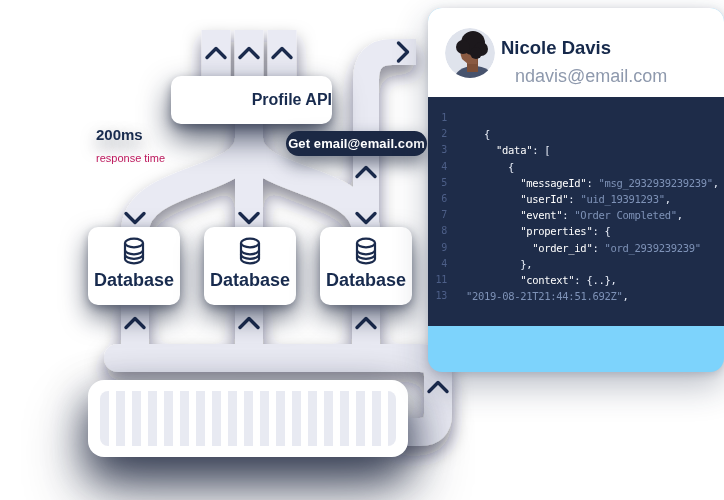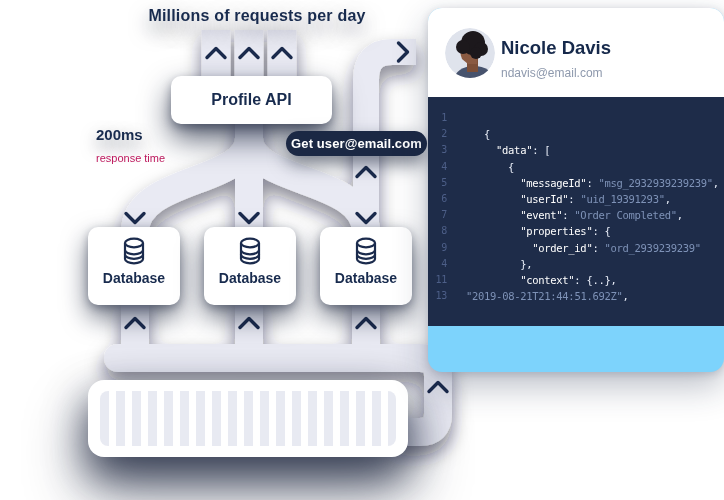--- a/index.html
+++ b/index.html
@@ -8,48 +8,48 @@
   #flow-svg{position:absolute;left:0;top:0;z-index:1;}
 
   .title{position:absolute;left:0;top:7px;width:514px;text-align:center;z-index:2;
          font-size:16px;font-weight:bold;color:#182b4e;letter-spacing:.2px;
          text-shadow:0 9px 20px rgba(13,23,48,.55);}
   .latency{position:absolute;left:96px;top:126px;z-index:2;}
   .latency .val{font-size:15px;font-weight:bold;color:#182b4e;text-shadow:0 7px 16px rgba(13,23,48,.5);}
   .latency .lab{font-size:11px;color:#be185d;margin-top:9px;}
 
   .api-box{position:absolute;left:171px;top:76px;width:161px;height:48px;z-index:3;
-           background:#ffffff;border-radius:10px;display:flex;align-items:center;justify-content:center;
+           background:#ffffff;border-radius:10px;display:flex;align-items:center;justify-content:flex-end;
            box-shadow:0 14px 30px rgba(13,23,48,.7),0 4px 10px rgba(13,23,48,.35);}
   .api-box span{font-size:16px;font-weight:bold;color:#182b4e;}
 
   .pill{position:absolute;left:286px;top:131px;width:141px;height:25px;z-index:4;
         background:#1b2844;border-radius:13px;display:flex;align-items:center;justify-content:center;
         box-shadow:0 8px 18px rgba(13,23,48,.55);}
   .pill span{color:#ffffff;font-size:13px;font-weight:bold;letter-spacing:.1px;}
 
   .db-box{position:absolute;top:227px;width:92px;height:78px;z-index:3;background:#ffffff;border-radius:10px;
           display:flex;flex-direction:column;align-items:center;
           box-shadow:0 12px 26px rgba(13,23,48,.6),0 3px 8px rgba(13,23,48,.3);}
   .db-box .ic{margin-top:10px;}
-  .db-box .lb{margin-top:5px;font-size:14px;font-weight:bold;color:#182b4e;}
+  .db-box .lb{margin-top:5px;font-size:18px;font-weight:bold;color:#182b4e;}
 
   .store{position:absolute;left:88px;top:380px;width:320px;height:77px;z-index:2;background:#ffffff;
          border-radius:16px;box-sizing:border-box;padding:11px 12px;
          box-shadow:0 18px 40px rgba(13,23,48,.75),0 34px 64px rgba(13,23,48,.45);}
   .store .stripes{width:100%;height:100%;border-radius:8px;
          background:repeating-linear-gradient(90deg,#e8eaf2 0 9px,#ffffff 9px 16px);}
 
   .card{position:absolute;left:428px;top:8px;width:296px;height:364px;z-index:5;background:#7dd3fc;
         border-radius:14px;overflow:hidden;
         box-shadow:0 14px 34px rgba(28,40,70,.3),0 2px 8px rgba(28,40,70,.18);}
   .card-header{position:relative;height:89px;background:#ffffff;}
   .avatar{position:absolute;left:17px;top:20px;width:50px;height:50px;}
   .uname{position:absolute;left:73px;top:29px;font-size:18.5px;font-weight:bold;color:#16294b;}
-  .uemail{position:absolute;left:73px;top:58px;font-size:12px;color:#8e99ad;}
+  .uemail{position:absolute;left:87px;top:58px;font-size:18px;color:#8e99ad;}
 
   .code{height:229px;background:#1e2c49;box-sizing:border-box;padding:13px 4px 4px 4px;
         font-family:"DejaVu Sans Mono",monospace;font-size:10.5px;letter-spacing:-.3px;}
   .code-line{display:flex;line-height:16.2px;white-space:pre;}
   .code-line .ln{display:inline-block;width:15px;text-align:right;color:#4d5f88;font-size:10px;flex:none;}
   .code-line .lc{margin-left:37px;}
   .code-line.wrap .lc{margin-left:19px;}
   .c-p{color:#e9eef8;}
   .c-k{color:#ffffff;}
   .c-v{color:#7e92b7;}
@@ -88,33 +88,32 @@
       <path d="M126 213.5L135 222.5L144 213.5"></path>
       <path d="M240 213.5L249 222.5L258 213.5"></path>
       <path d="M357 213.5L366 222.5L375 213.5"></path>
       <path d="M126 327.5L135 318.5L144 327.5"></path>
       <path d="M240 327.5L249 318.5L258 327.5"></path>
       <path d="M357 327.5L366 318.5L375 327.5"></path>
       <path d="M429 391.5L438 382.5L447 391.5"></path>
     </g>
   </svg>
 
-  <div class="title">Millions of requests per day</div>
 
   <div class="latency">
     <div class="val">200ms</div>
     <div class="lab">response time</div>
   </div>
 
   <div class="api-box">
     <span>Profile API</span>
   </div>
 
   <div class="pill">
-    <span>Get user@email.com</span>
+    <span>Get email@email.com</span>
   </div>
 
   <div class="db-box" style="left:88px">
     <svg class="ic" width="26" height="28" viewBox="0 0 26 28">
       <g stroke="#1b2b4d" stroke-width="2.2" fill="none">
         <ellipse cx="13" cy="6" rx="9" ry="4.3"></ellipse>
         <path d="M4 6V22"></path>
           <path d="M22 6V22"></path>
         <path d="M4 13A9 4.3 0 0 0 22 13"></path>
         <path d="M4 17.5A9 4.3 0 0 0 22 17.5"></path>

